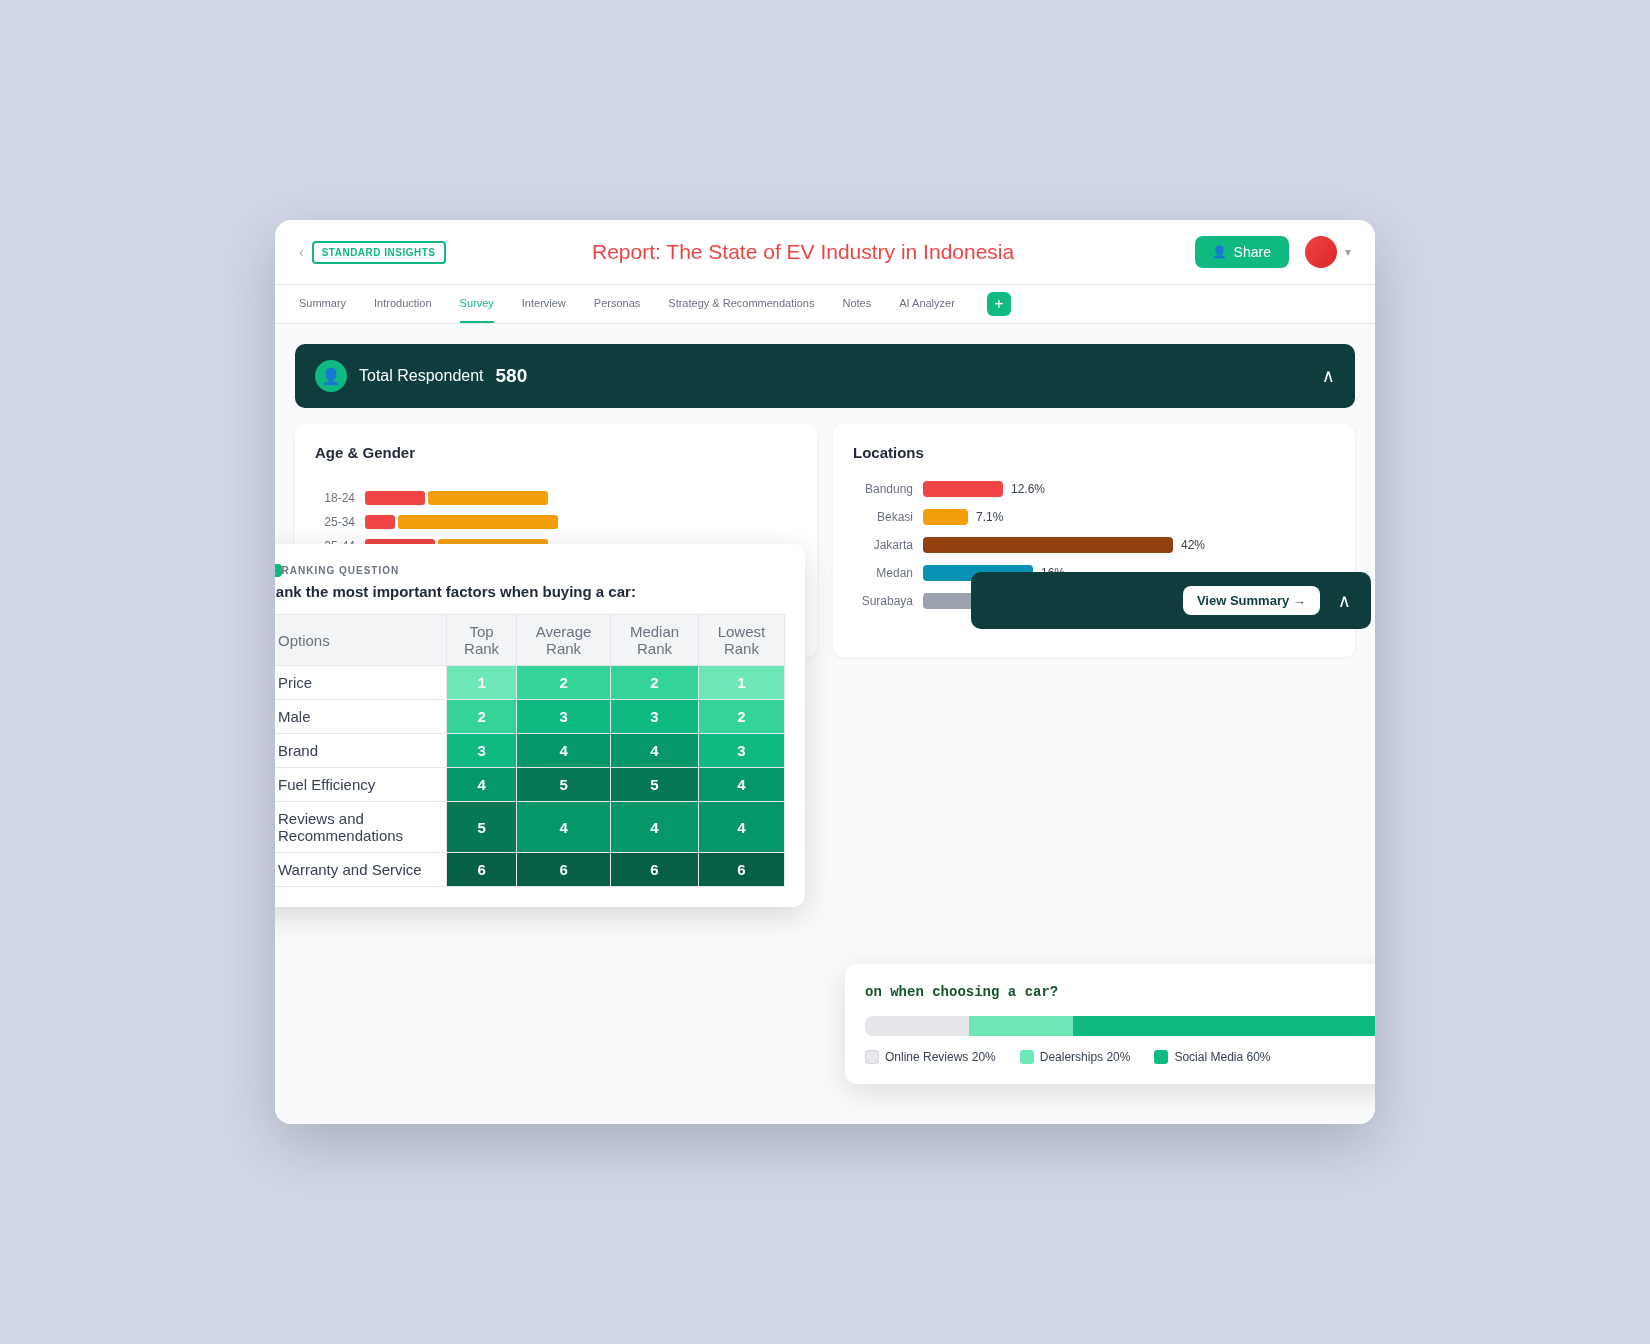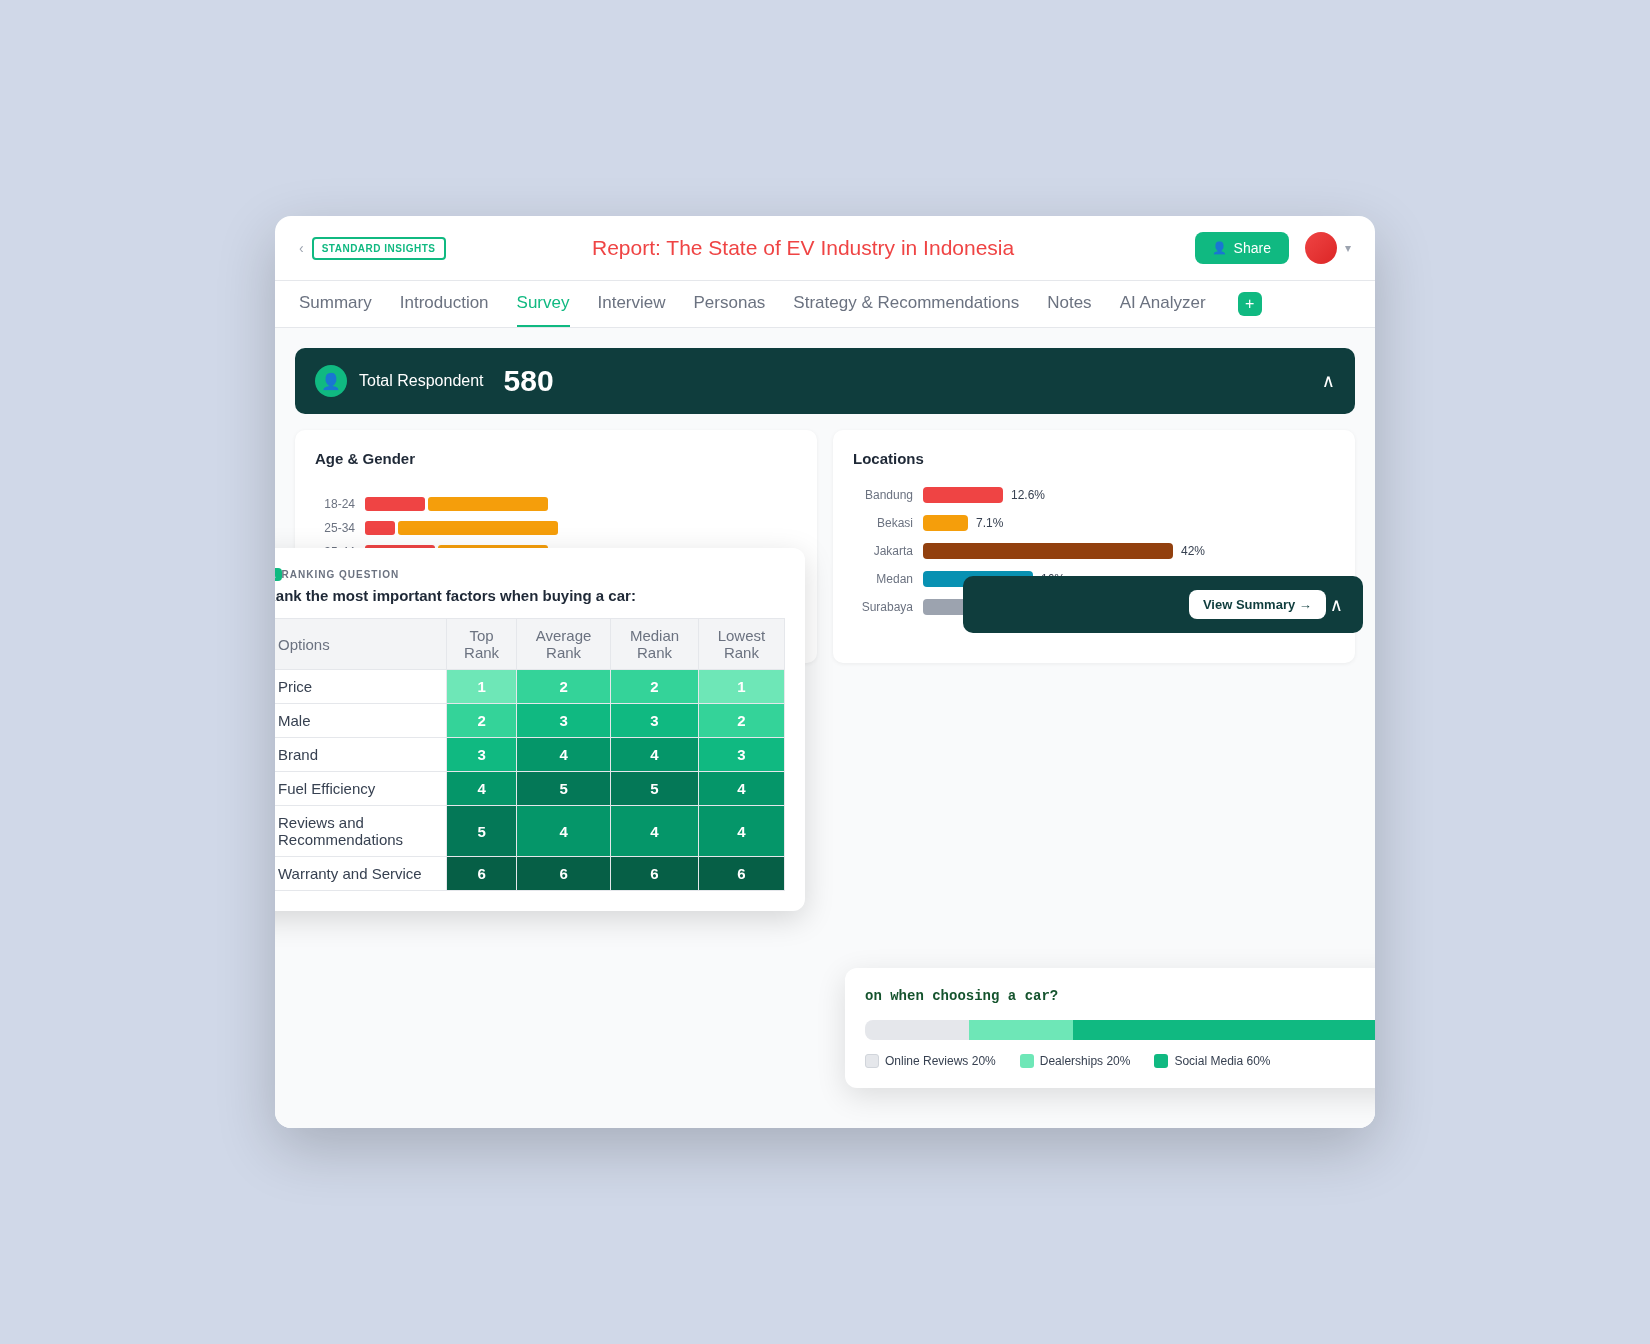--- a/index.html
+++ b/index.html
@@ -94,21 +94,21 @@
     
     .nav-tabs {
       display: flex;
       gap: 28px;
       padding: 0 24px;
       border-bottom: 1px solid #e5e7eb;
       align-items: center;
     }
     .nav-tab {
       padding: 12px 0;
-      font-size: 17px;
+      font-size: 11px;
       color: #6b7280;
       cursor: pointer;
       border-bottom: 2px solid transparent;
     }
     .nav-tab.active {
       color: #10b981;
       border-bottom: 2px solid #10b981;
       font-weight: 500;
     }
     .add-tab-btn {
@@ -158,23 +158,22 @@
       display: flex;
       align-items: center;
       justify-content: center;
       font-size: 16px;
     }
     .respondent-text {
       font-size: 16px;
       font-weight: 400;
     }
     .respondent-count {
-      font-size: 30px;
+      font-size: 19px;
       font-weight: 700;
-      margin-left: 8px;
     }
     .chevron-up {
       color: #fff;
       font-size: 18px;
       cursor: pointer;
     }
 
     
     .charts-row {
       display: grid;
@@ -357,28 +356,28 @@
     .rank-2 { background: #34d399; }
     .rank-3 { background: #10b981; }
     .rank-4 { background: #059669; }
     .rank-5 { background: #047857; }
     .rank-6 { background: #065f46; }
 
     
     .floating-summary-banner {
       position: absolute;
       top: 248px;
-      right: 12px;
+      right: 4px;
       background: #0f3d3d;
       border-radius: 10px;
       padding: 14px 20px;
       display: flex;
       align-items: center;
       justify-content: flex-end;
-      gap: 4px;
+      gap: 18px;
       width: 400px;
       z-index: 5;
     }
     .view-summary-btn {
       background: #fff;
       color: #0f3d3d;
       border: none;
       border-radius: 8px;
       padding: 7px 14px;
       font-size: 13px;

